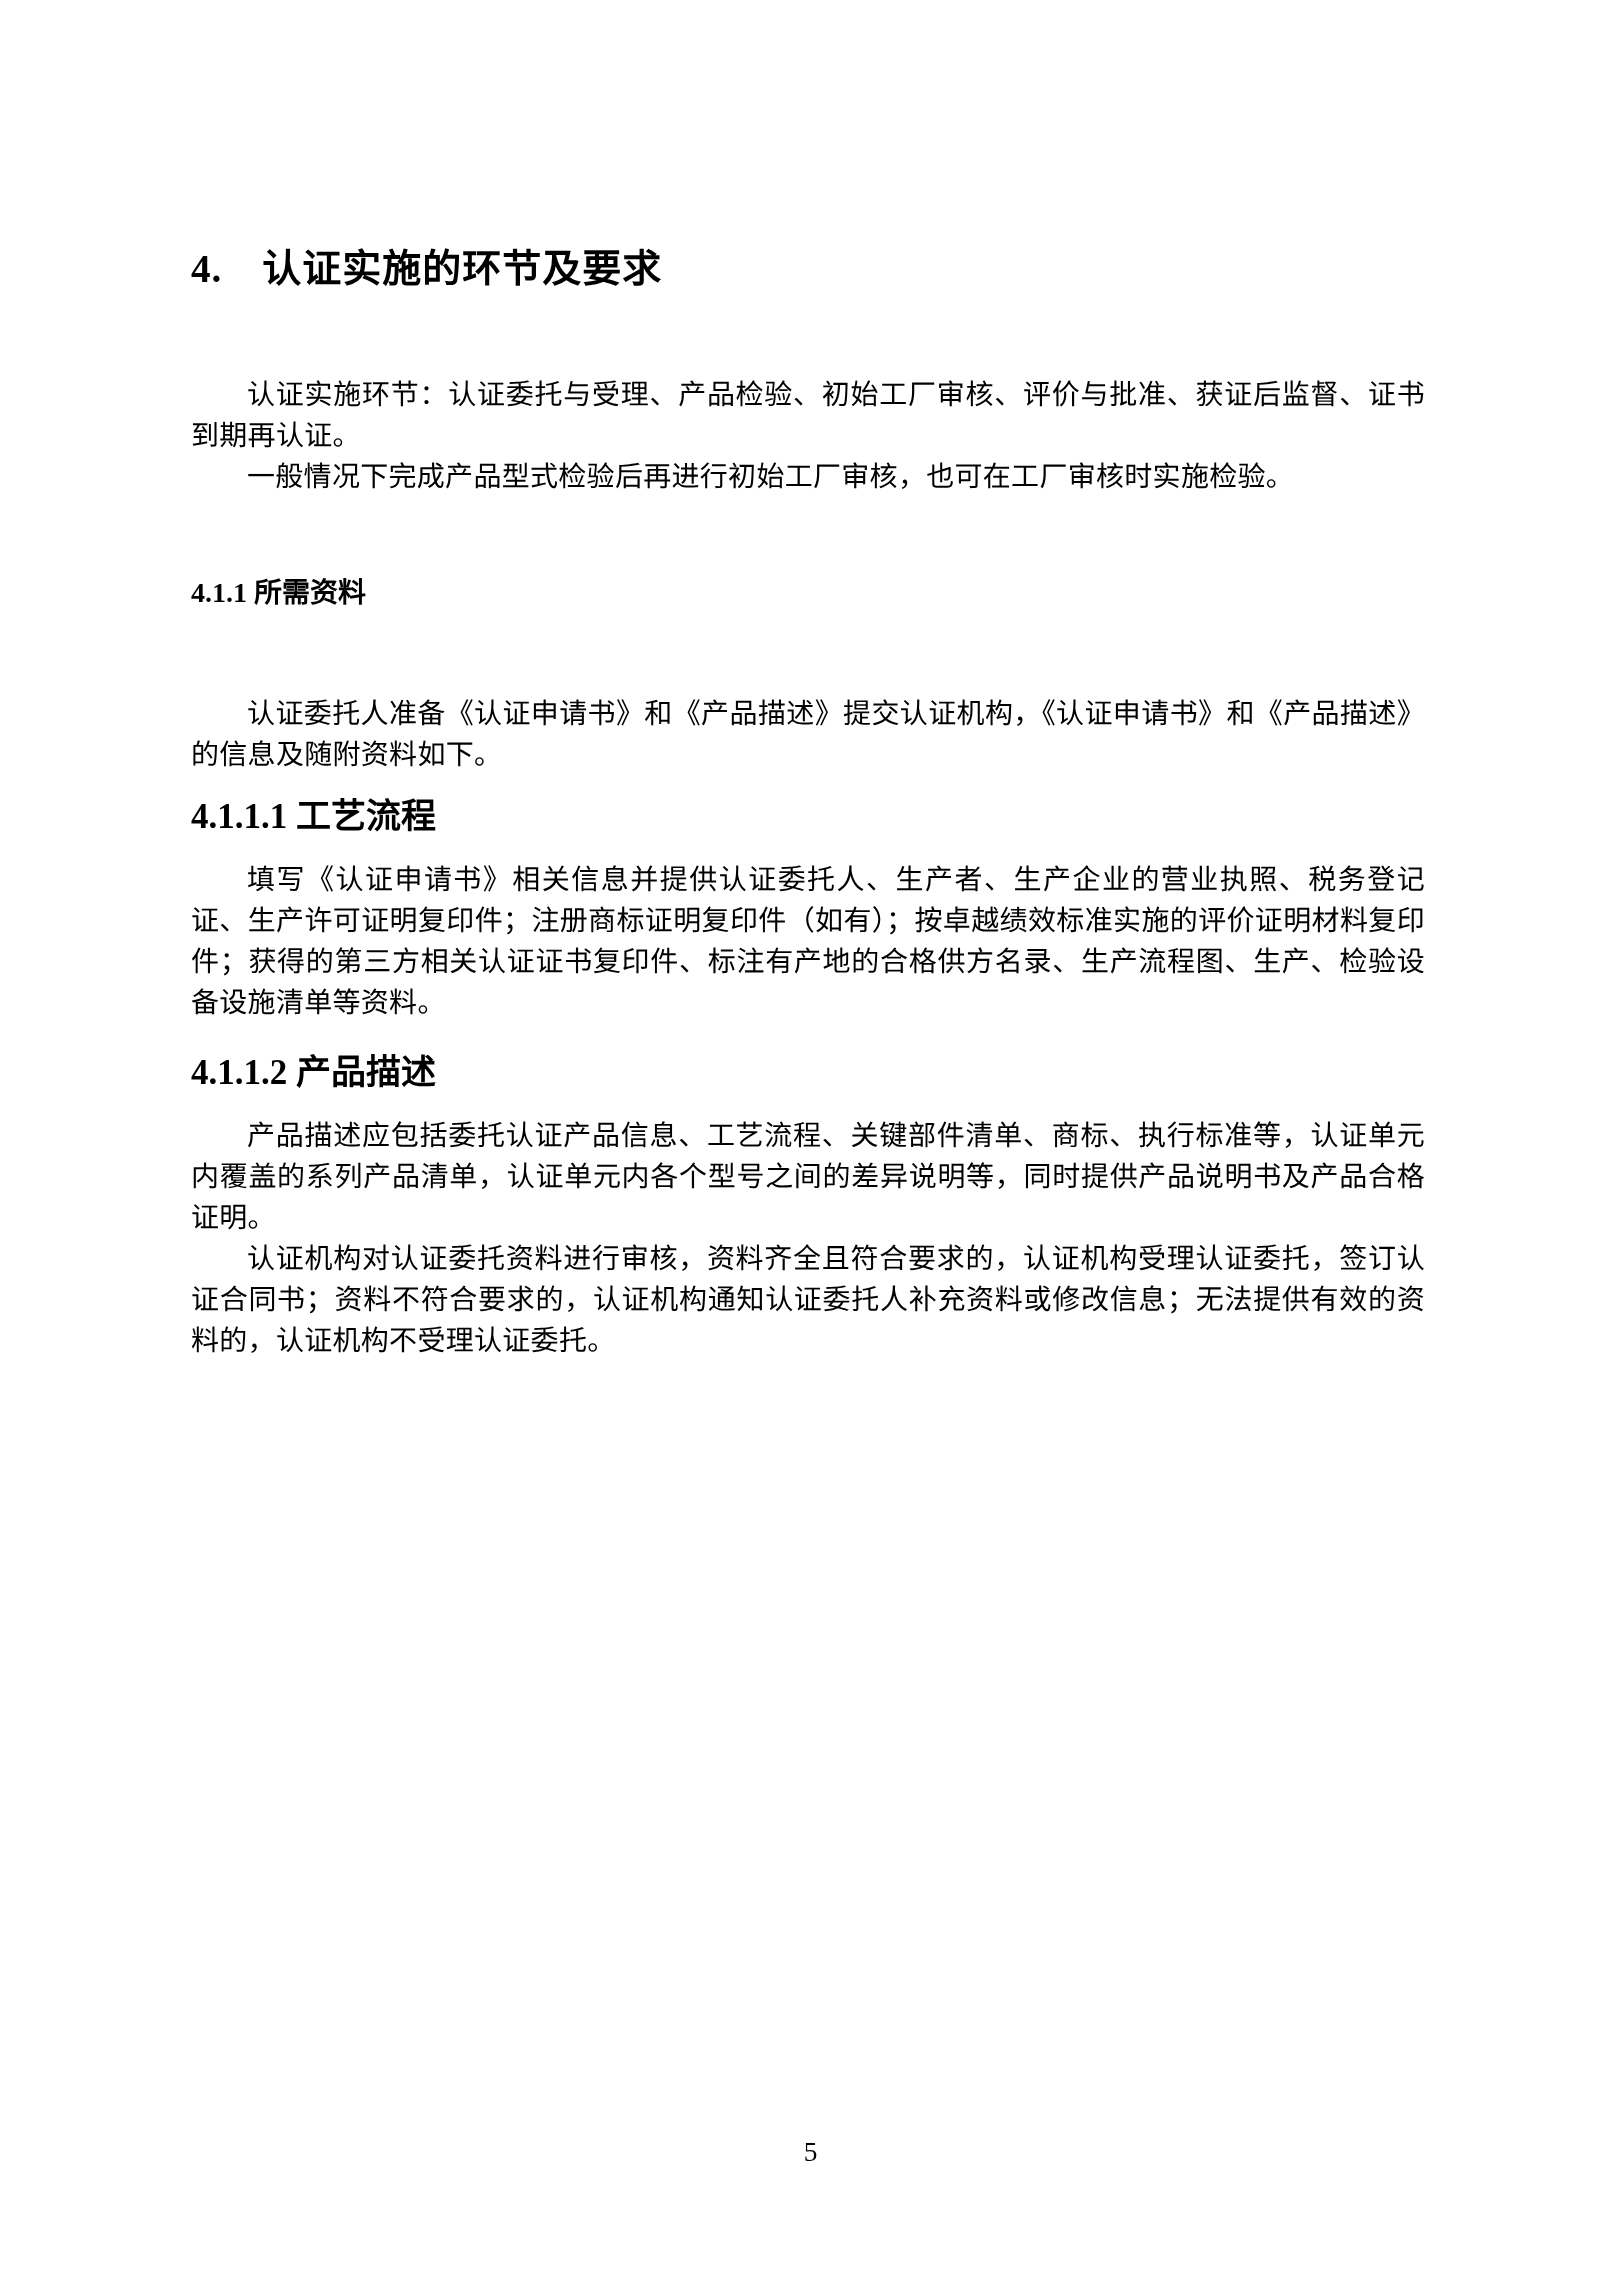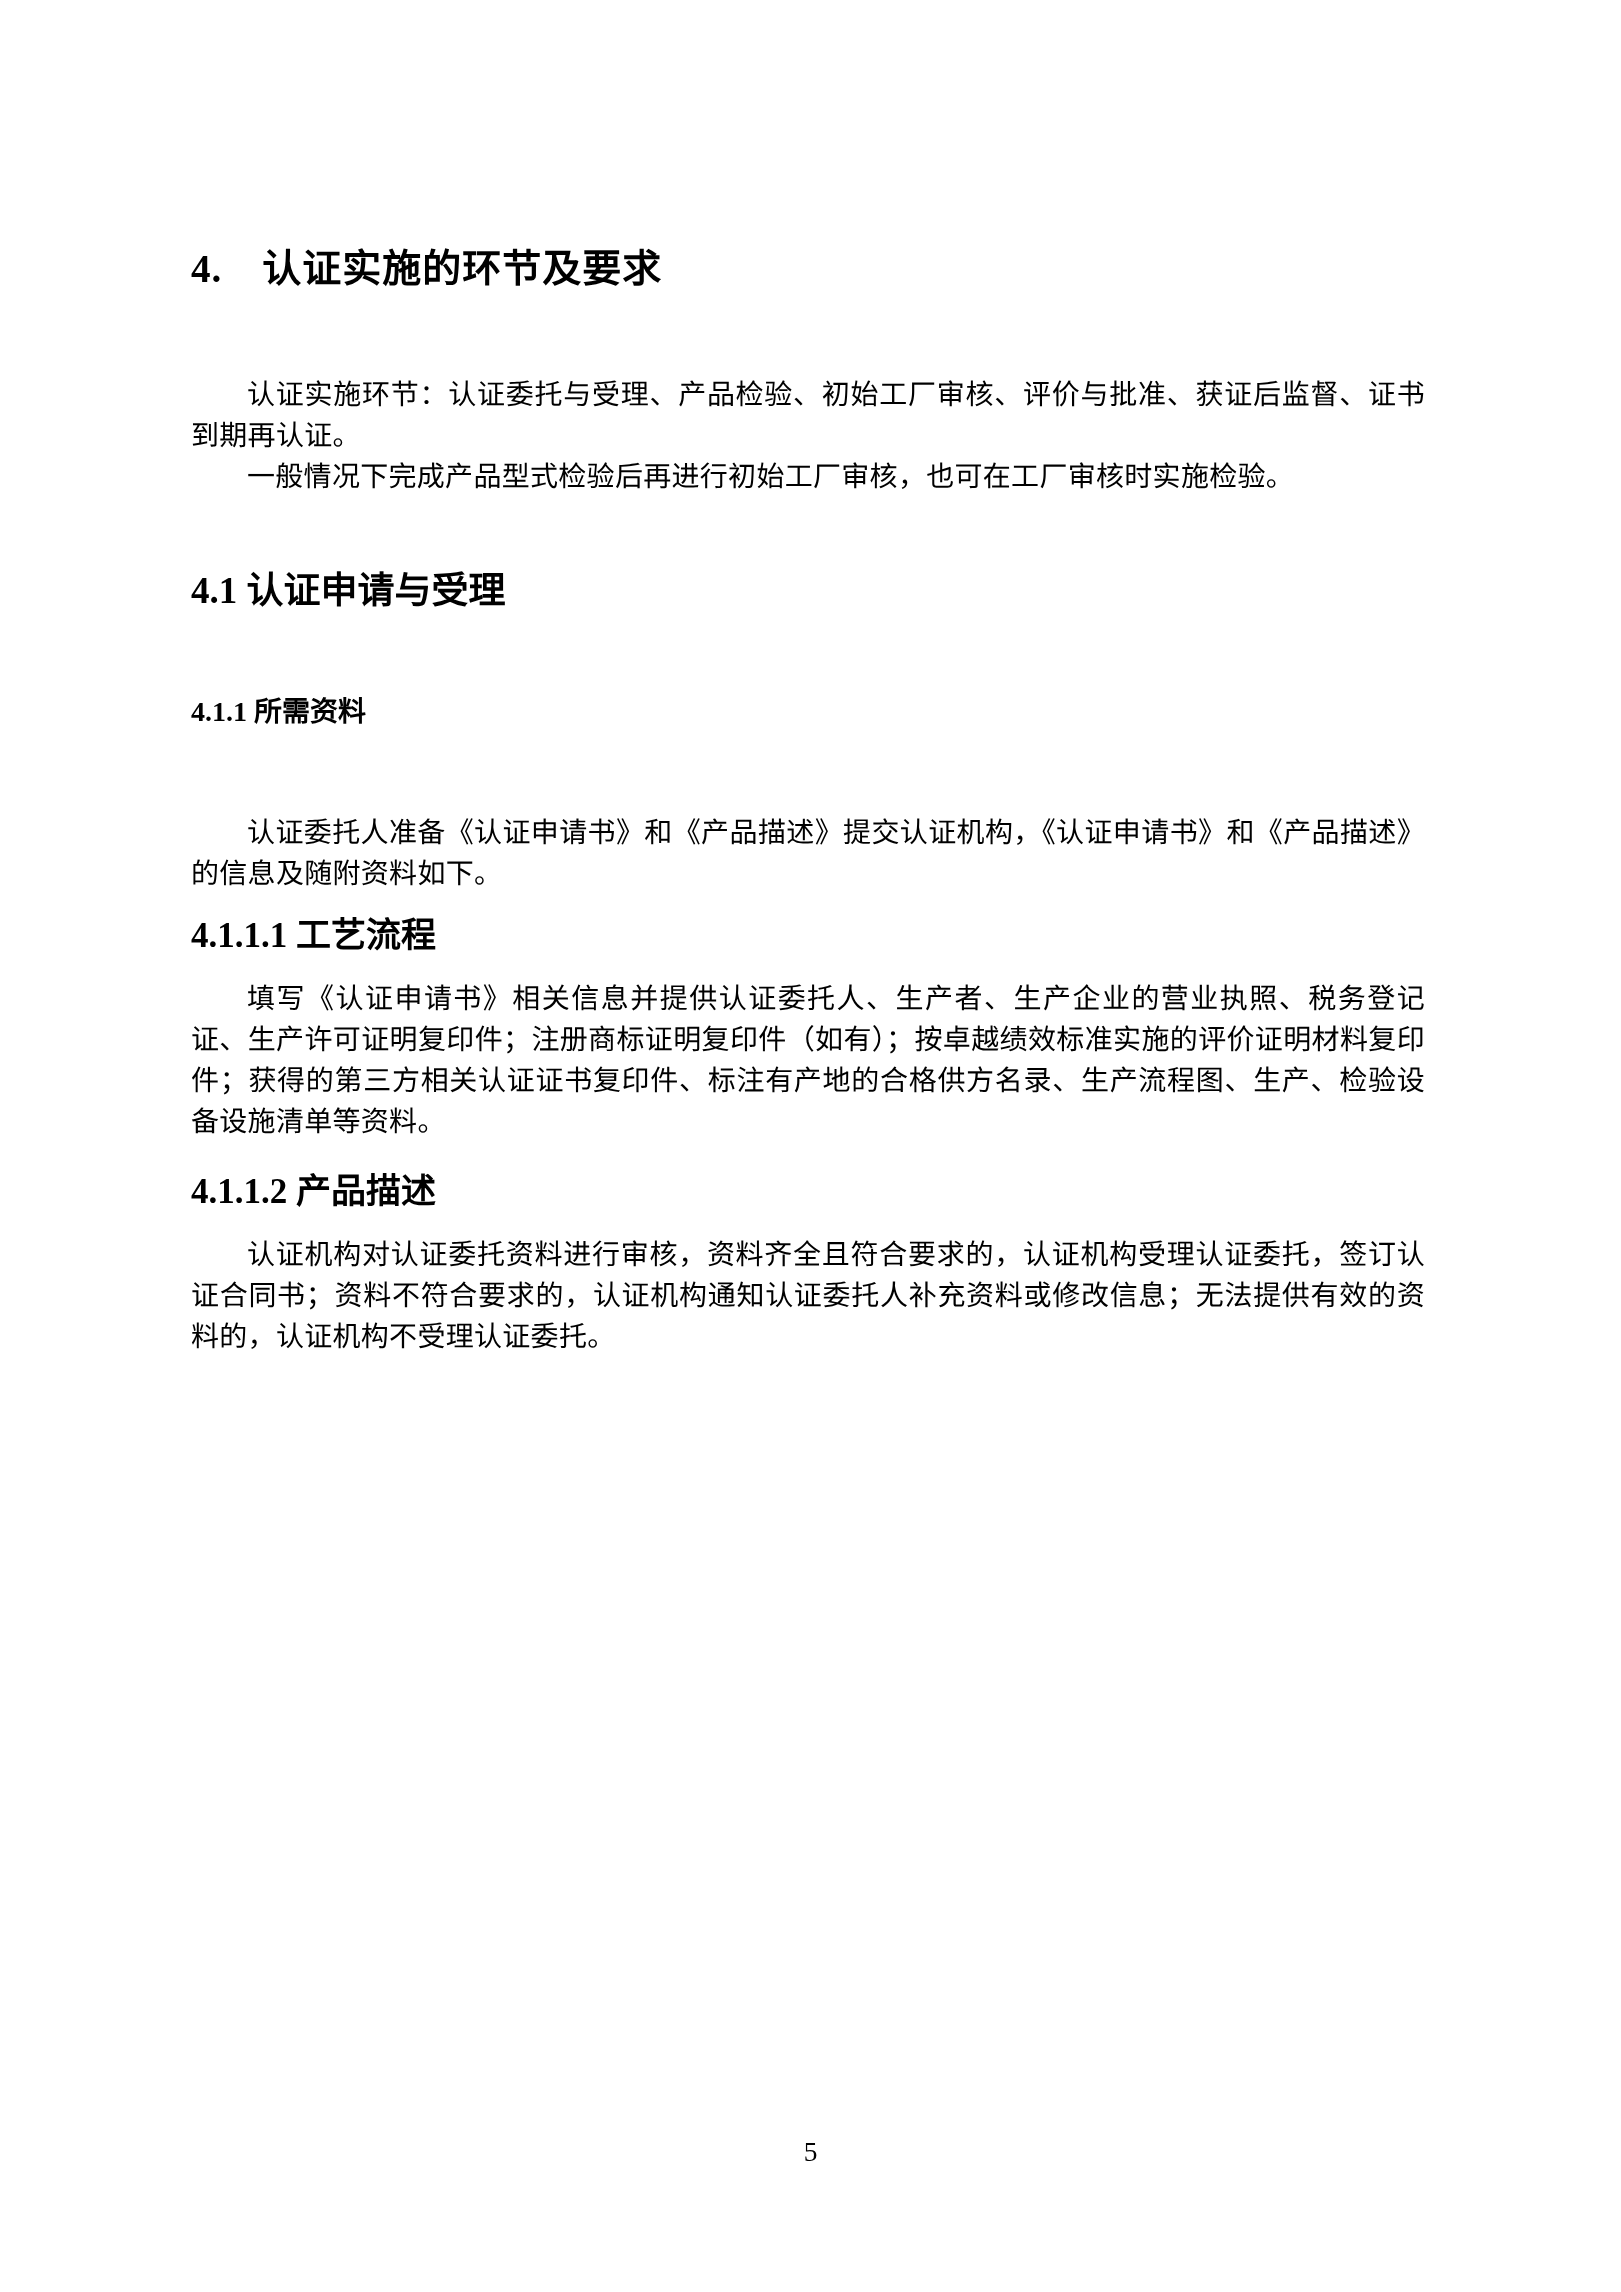--- a/index.html
+++ b/index.html
@@ -77,33 +77,33 @@
 
 <div class="page">
   <div class="content">
 
     <div class="h1">4.　认证实施的环节及要求</div>
 
     <p class="para">认证实施环节：认证委托与受理、产品检验、初始工厂审核、评价与批准、获证后监督、证书到期再认证。</p>
 
     <p class="para">一般情况下完成产品型式检验后再进行初始工厂审核，也可在工厂审核时实施检验。</p>
 
-    <div class="h2">4.1 认证申请与受理</div>
 
 
     <div class="h3">4.1.1 所需资料</div>
 
     <p class="para">认证委托人准备《认证申请书》和《产品描述》提交认证机构，《认证申请书》和《产品描述》的信息及随附资料如下。</p>
 
     <div class="h4">4.1.1.1 工艺流程</div>
 
     <p class="para">填写《认证申请书》相关信息并提供认证委托人、生产者、生产企业的营业执照、税务登记证、生产许可证明复印件；注册商标证明复印件（如有）；按卓越绩效标准实施的评价证明材料复印件；获得的第三方相关认证证书复印件、标注有产地的合格供方名录、生产流程图、生产、检验设备设施清单等资料。</p>
 
     <div class="h4 sec-4112">4.1.1.2 产品描述</div>
 
+    <p class="para">产品描述应包括委托认证产品信息、工艺流程、关键部件清单、商标、执行标准等，认证单元内覆盖的系列产品清单，认证单元内各个型号之间的差异说明等，同时提供产品说明书及产品合格证明。</p>
 
 
     <p class="para">认证机构对认证委托资料进行审核，资料齐全且符合要求的，认证机构受理认证委托，签订认证合同书；资料不符合要求的，认证机构通知认证委托人补充资料或修改信息；无法提供有效的资料的，认证机构不受理认证委托。</p>
 
   </div>
 
   <div class="page-footer">
     <span>5</span>
   </div>
 </div>

